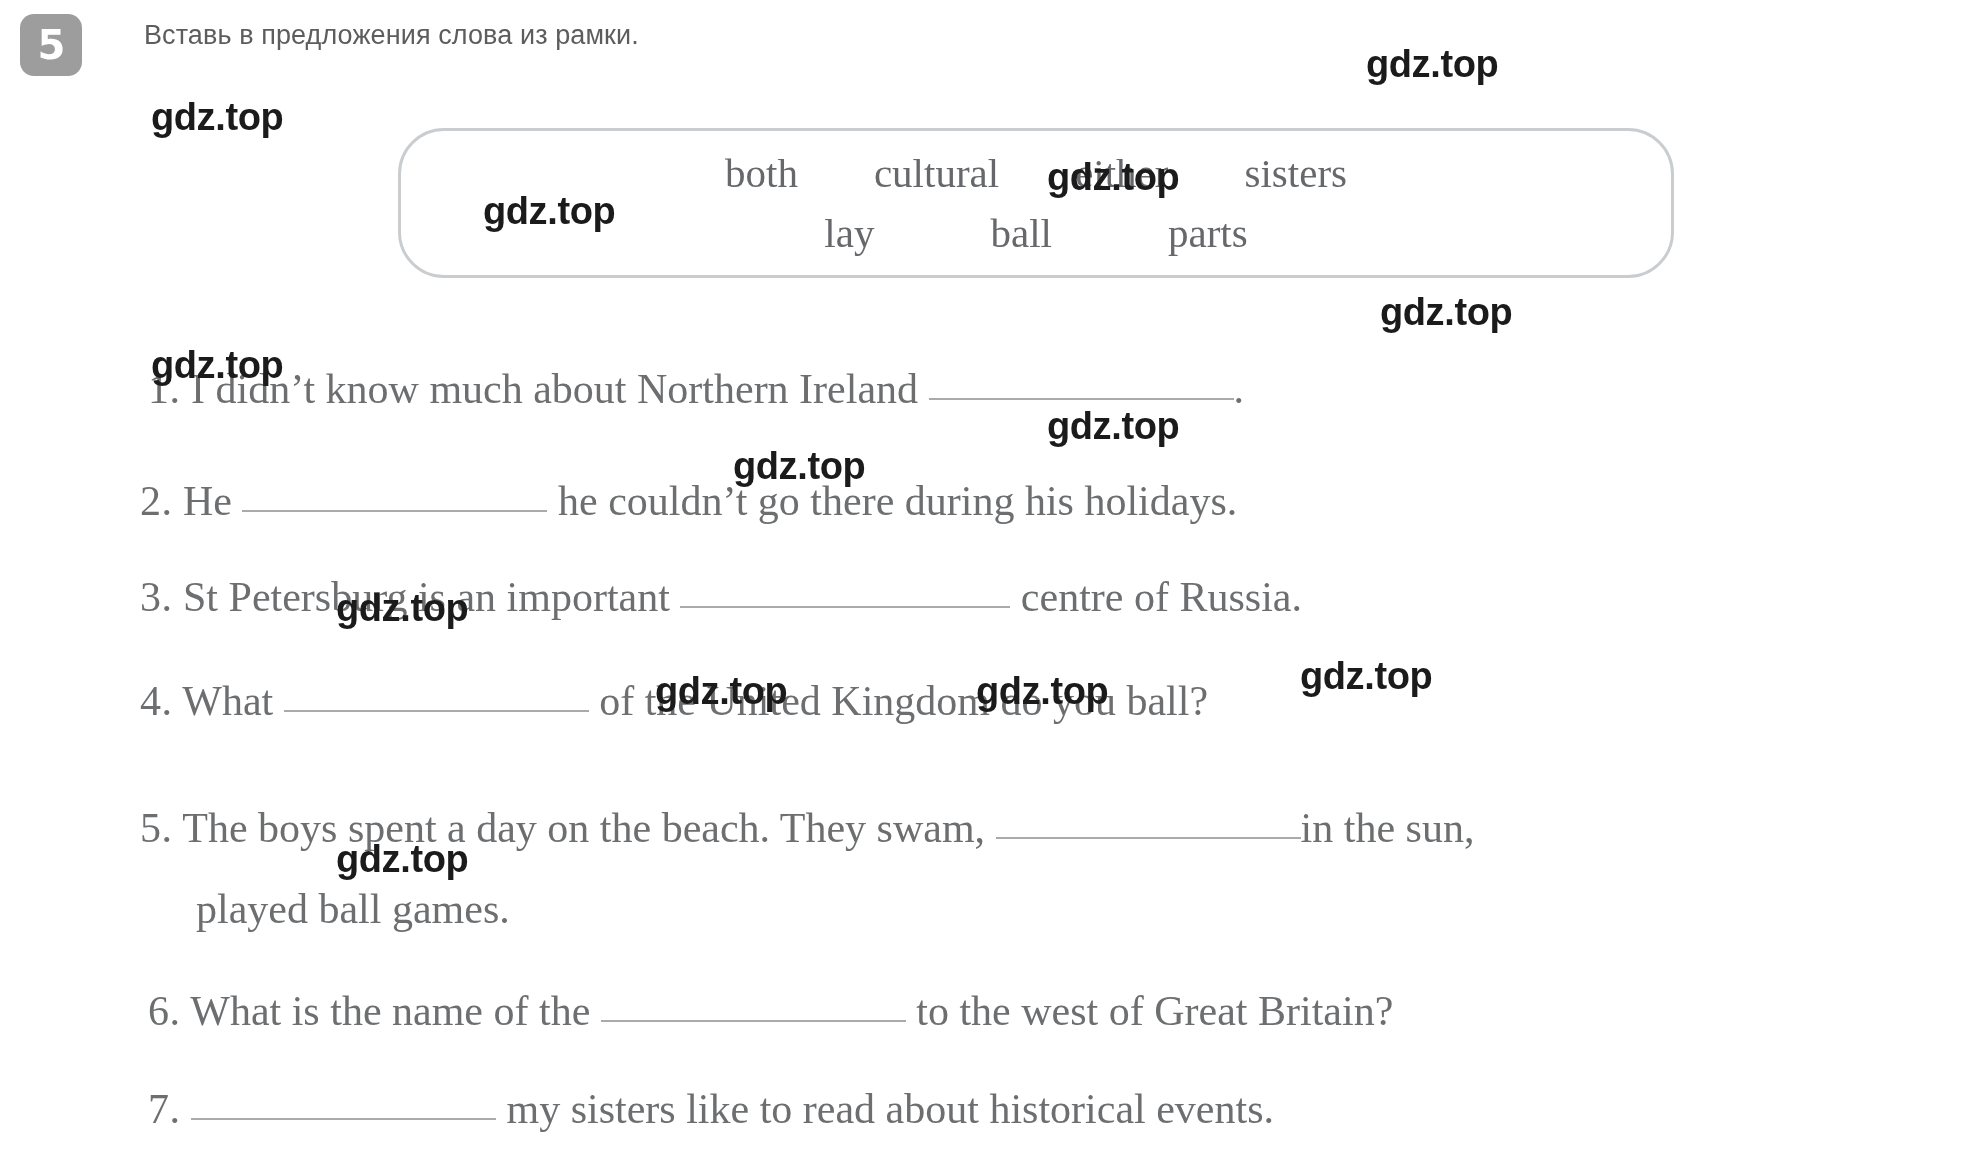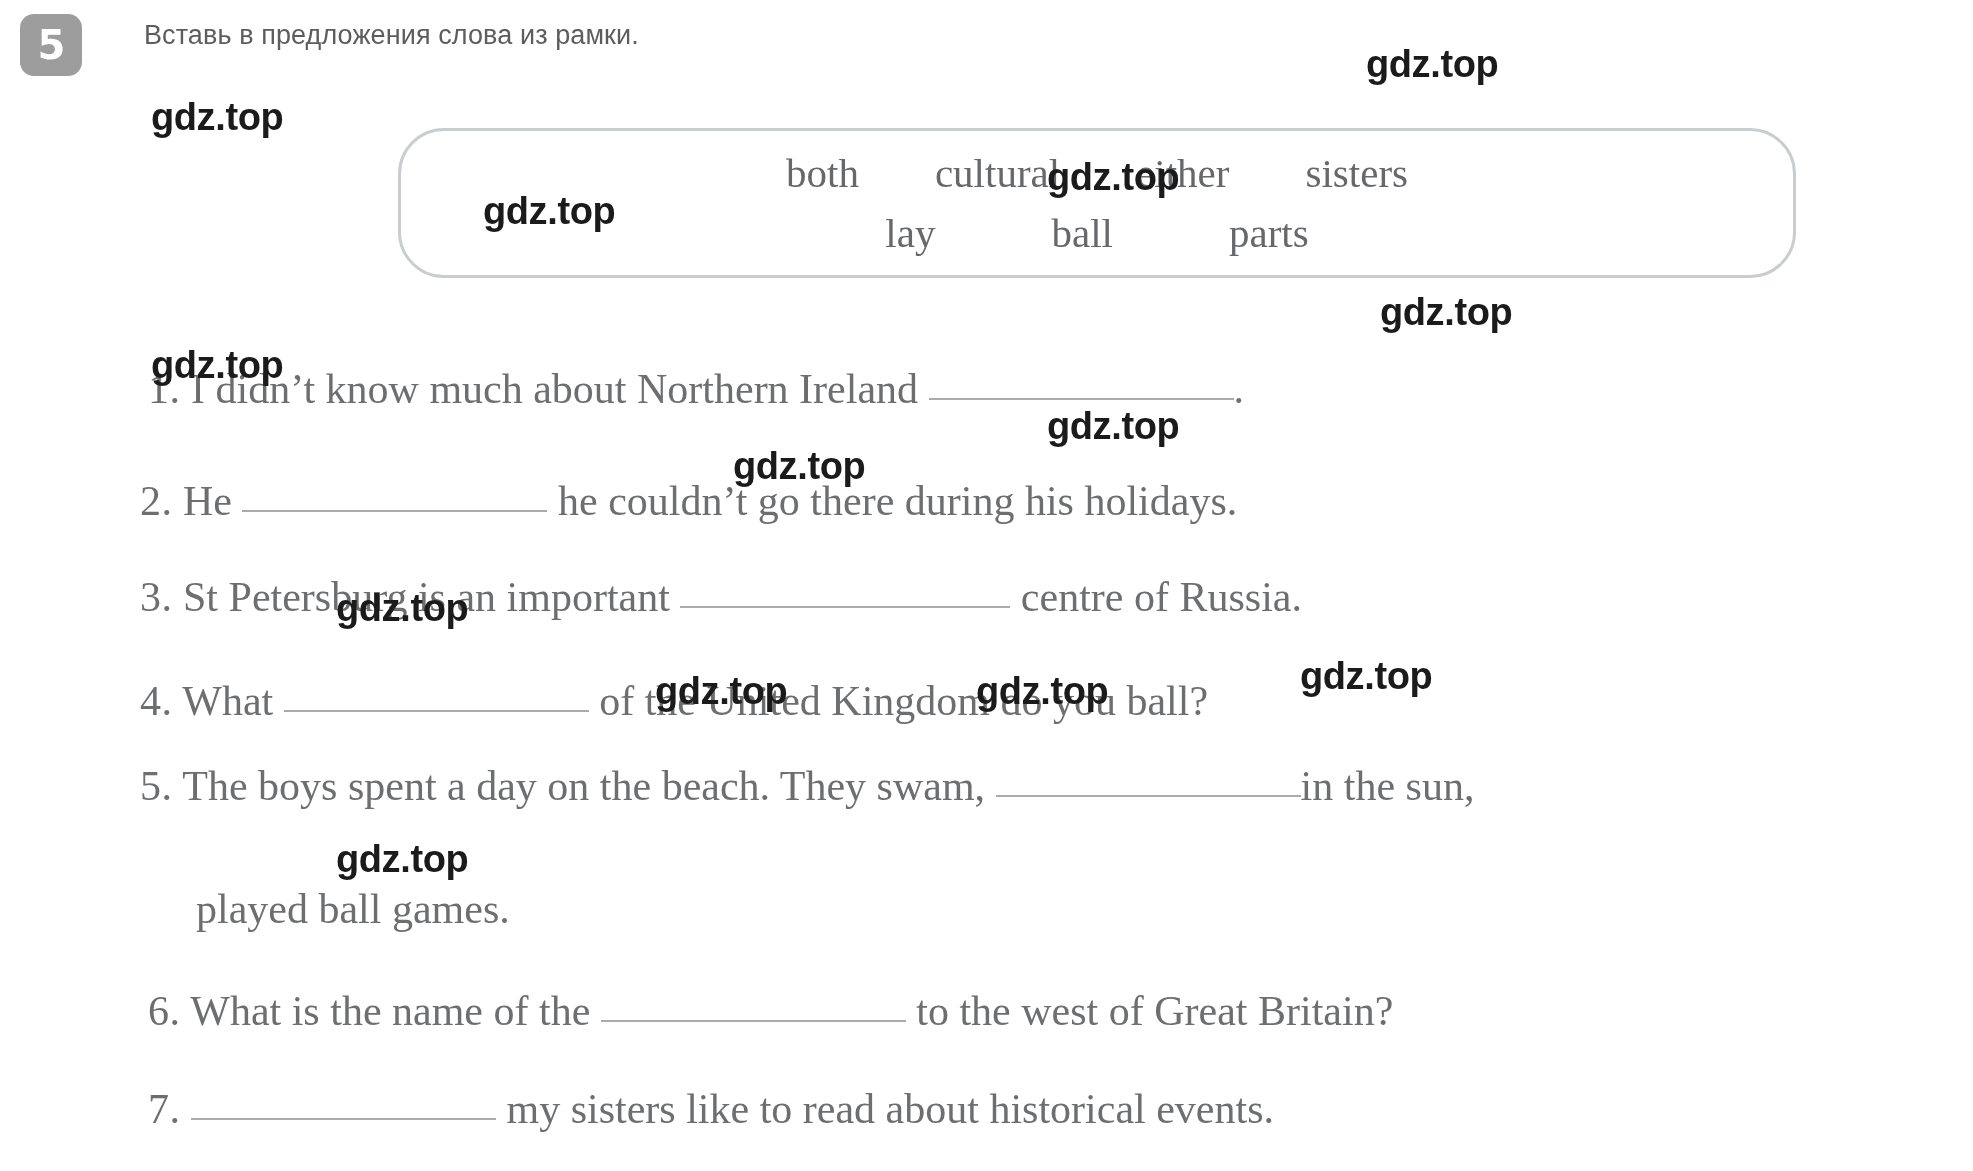--- a/index.html
+++ b/index.html
@@ -43,21 +43,21 @@
     color: #5d5d5d;
     letter-spacing: 0.1px;
     white-space: nowrap;
   }
 
   
   #word-box {
     position: absolute;
     left: 398px;
     top: 128px;
-    width: 1398px;
+    width: 1276px;
     height: 150px;
     border: 3px solid #c9cdcf;
     border-radius: 46px;
     box-sizing: border-box;
   }
   .wb-row {
     position: absolute;
     left: 0;
     width: 100%;
     display: flex;
@@ -86,21 +86,21 @@
     vertical-align: 3px;
     height: 32px;
   }
   .b-330 { width: 330px; }
   .b-305 { width: 305px; }
 
   #s1 { left: 148px; top: 366px; }
   #s2 { left: 140px; top: 478px; }
   #s3 { left: 140px; top: 574px; }
   #s4 { left: 140px; top: 678px; }
-  #s5 { left: 140px; top: 763px; }
+  #s5 { left: 140px; top: 805px; }
   #s5b { left: 196px; top: 888px; }
   #s6 { left: 148px; top: 988px; }
   #s7 { left: 148px; top: 1086px; }
 
   
   .wm {
     position: absolute;
     font-family: "Liberation Sans", sans-serif;
     font-size: 38px;
     font-weight: bold;

